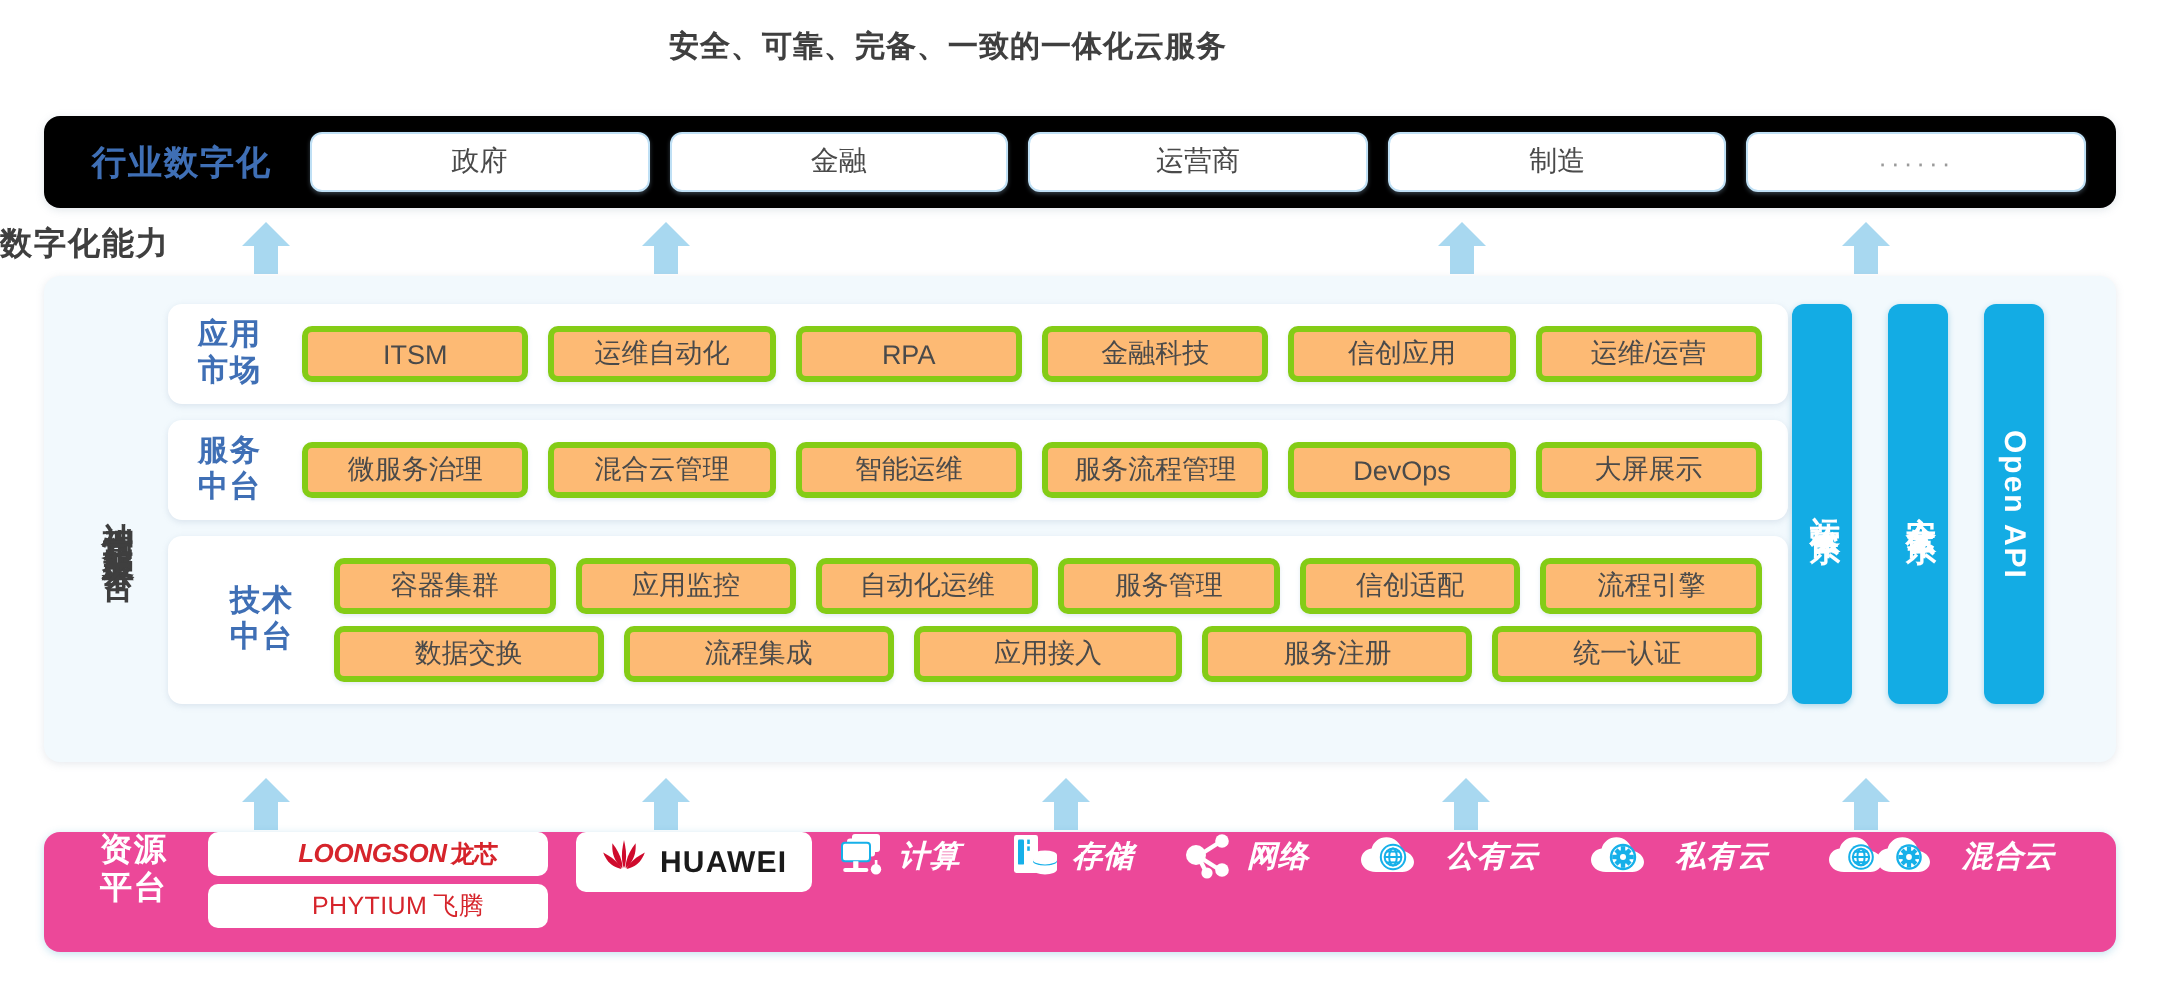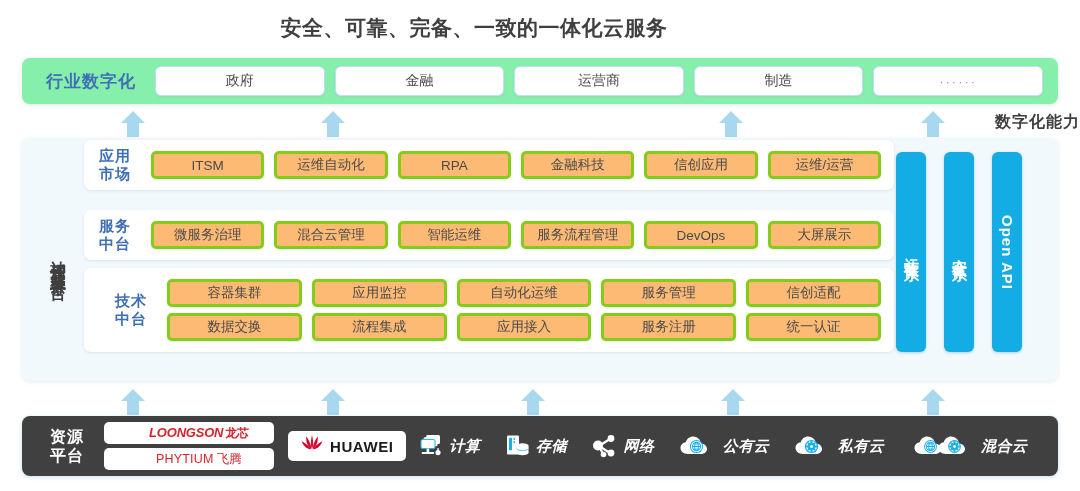--- a/index.html
+++ b/index.html
@@ -9,27 +9,27 @@
     font-family:"Liberation Sans","DejaVu Sans",sans-serif;
     overflow:hidden;
     position:relative;
     color:#3d3d3d;
   }
   .page{position:relative;width:1080px;height:491px;}
 
   
   .title{
     position:absolute;left:0;top:14px;width:948px;
-    text-align:center;font-size:21px;font-weight:bold;
+    text-align:center;font-size:15px;font-weight:bold;
     color:#3f3f3f;letter-spacing:.5px;
   }
 
   
   .panel{
-    position:absolute;border-radius:8px;background:#86efac;
+    position:absolute;border-radius:8px;background:#000000;
     box-shadow:0 1px 4px rgba(120,140,160,.22);
     box-sizing:border-box;
   }
 
   
   #industry-row{
     left:22px;top:58px;width:1036px;height:46px;
     display:flex;align-items:center;padding:0 10px;gap:0;
   }
   #industry-row .row-label{
@@ -42,21 +42,21 @@
     border:1px solid #bfe0f5;border-radius:6px;background:#fff;
     display:flex;align-items:center;justify-content:center;
     font-size:14px;color:#4a4a4a;
     box-shadow:0 1px 2px rgba(150,180,205,.35);
     box-sizing:border-box;
   }
   .ind-tile.dots{color:#9a9a9a;letter-spacing:2px;font-size:13px;}
 
   
   #capability-label{
-    position:absolute;left:0;top:112px;width:1080px;text-align:right;
+    position:absolute;left:0;top:112px;width:1080px;text-align:left;
     font-size:16px;font-weight:bold;color:#3f3f3f;letter-spacing:1px;
   }
 
   
   .arrow{
     position:absolute;width:26px;height:28px;
   }
   .arrow svg{display:block;}
 
   
@@ -90,41 +90,41 @@
   .cap-row{display:flex;gap:0;}
   .cap-tile{
     flex:1 1 0;height:28px;margin:0 5px;
     border:3px solid #84cc16;border-radius:5px;background:#fdba74;
     display:flex;align-items:center;justify-content:center;
     font-size:13.5px;color:#4a4a4a;
     box-shadow:0 1px 2px rgba(160,190,212,.30);
     box-sizing:border-box;white-space:nowrap;
   }
 
-  #strip-app{top:140px;height:50px;}
+  #strip-app{top:152px;height:50px;}
   #strip-service{top:210px;height:50px;}
   #strip-tech{top:268px;height:84px;padding-left:16px;}
 
   
   .pillar{
     position:absolute;top:152px;width:30px;height:200px;
     background:#13ace4;border-radius:6px;
     color:#fff;font-size:15px;font-weight:bold;
     display:flex;align-items:center;justify-content:center;
     writing-mode:vertical-rl;letter-spacing:3px;
     box-shadow:0 1px 3px rgba(10,130,180,.30);
   }
   .pillar.upright{text-orientation:upright;}
   .pillar.latin{text-orientation:mixed;letter-spacing:1px;font-size:15px;}
 
   
   #resource-bar{
     position:absolute;left:22px;top:416px;width:1036px;height:60px;
-    background:#404040;border-radius:8px;
-    display:flex;align-items:center;
+    background:#ec4899;border-radius:8px;
+    display:flex;align-items:flex-start;
     box-shadow:0 1px 4px rgba(20,140,190,.25);
     box-sizing:border-box;padding:0 14px 0 10px;
   }
   #resource-label{
     width:70px;flex:0 0 70px;text-align:center;color:#fff;
     font-size:16px;font-weight:bold;line-height:1.2;letter-spacing:1px;
   }
   .vendor-stack{
     flex:0 0 auto;display:flex;flex-direction:column;gap:4px;margin-left:2px;
   }
@@ -238,20 +238,21 @@
       <span>技术</span><br>
       <span>中台</span>
     </div>
     <div class="cap-rows">
       <div class="cap-row">
         <div class="cap-tile">容器集群</div>
         <div class="cap-tile">应用监控</div>
         <div class="cap-tile">自动化运维</div>
         <div class="cap-tile">服务管理</div>
         <div class="cap-tile">信创适配</div>
+        <div class="cap-tile">流程引擎</div>
       </div>
       <div class="cap-row">
         <div class="cap-tile">数据交换</div>
         <div class="cap-tile">流程集成</div>
         <div class="cap-tile">应用接入</div>
         <div class="cap-tile">服务注册</div>
         <div class="cap-tile">统一认证</div>
       </div>
     </div>
   </div>

